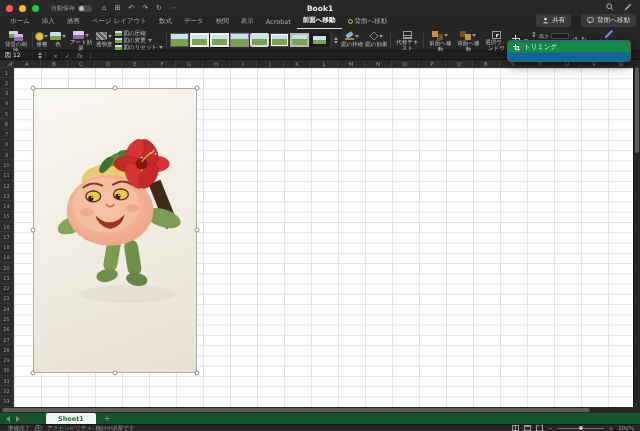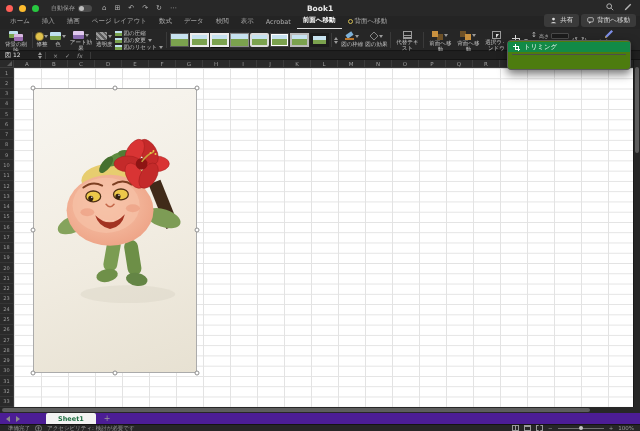--- a/index.html
+++ b/index.html
@@ -13,21 +13,21 @@
 .toggle{width:14px;height:7px;border-radius:4px;background:#4a4a4a;position:relative}
 .toggle i{position:absolute;left:1px;top:1px;width:5px;height:5px;border-radius:50%;background:#bdbdbd}
 .qa{display:flex;align-items:center;gap:8px;margin-left:10px;font-size:7px;color:#b5b5b5}
 .wintitle{position:absolute;left:50%;transform:translateX(-50%);font-size:7.5px;font-weight:bold;color:#eaeaea}
 .tb-right{position:absolute;right:8px;top:3px;display:flex;gap:10px;align-items:center}
 
 .tabrow{position:absolute;left:0;top:16px;right:0;height:13px;background:#242424;display:flex;align-items:flex-end;padding-left:4px}
 .tab{font-size:6.5px;color:#ababab;padding:2px 6px 3px;white-space:nowrap;display:flex;align-items:center;gap:2px}
 .tab.active{color:#fff;font-weight:bold;border-bottom:1.5px solid #dedede}
 .bulb{width:5px;height:5px;border:1px solid #d3bd55;border-radius:50%;display:inline-block}
-.pillbtns{position:absolute;right:4px;top:14px;display:flex;gap:2px}
+.pillbtns{position:absolute;right:4px;top:14px;display:flex;gap:10px}
 .pill{display:flex;align-items:center;gap:3px;background:#3a3a3a;border-radius:3px;padding:2px 6px;font-size:6.5px;color:#ddd}
 
 .ribbon{position:absolute;left:0;top:29px;right:0;height:22px;background:#262626;border-bottom:1px solid #161616}
 .ribbon-left{position:absolute;left:0;top:0;width:504px;height:22px;display:flex;align-items:stretch;gap:2px;padding:1px 0 1px 3px;overflow:hidden}
 .ribbon-right{position:absolute;left:504px;top:0;width:136px;height:22px;display:flex;align-items:center;gap:3px;padding:0 2px}
 .vsep{width:1px;background:#3a3a3a;margin:2px 1px;flex:none}
 .rbtn{display:flex;flex-direction:column;align-items:center;justify-content:flex-start;flex:none;padding-top:1px}
 .ic{height:10px;display:flex;align-items:center;justify-content:center;gap:1px}
 .lb{font-size:5.5px;line-height:1.1;color:#c6c6c6;text-align:center;max-width:26px;word-break:break-all}
 .caret{width:0;height:0;border-left:2px solid transparent;border-right:2px solid transparent;border-top:3px solid #9a9a9a;flex:none}
@@ -83,39 +83,39 @@
 .colh{width:27px;flex:none;display:flex;align-items:center;justify-content:center;font-size:5.5px;color:#9f9f9f;border-right:1px solid #3b3b3b}
 .rowhdrs{position:absolute;left:0;top:68px;width:14px;height:339px;background:#2a2a2a;border-right:1px solid #3b3b3b;display:flex;flex-direction:column;overflow:hidden}
 .rowh{height:10.27px;flex:none;display:flex;align-items:center;justify-content:center;font-size:5px;color:#9a9a9a;border-bottom:1px solid #353535}
 .cells{position:absolute;left:14px;top:68px;width:619px;height:339px;background:#fff;background-image:linear-gradient(to right,#e3e3e3 1px,transparent 1px),linear-gradient(to bottom,#e3e3e3 1px,transparent 1px);background-size:27px 10.27px}
 
 .vscroll{position:absolute;right:0;top:60px;width:7px;height:347px;background:#272727;border-left:1px solid #1a1a1a;z-index:12}
 .vthumb{position:absolute;left:1px;top:7px;width:4px;height:86px;background:#5d5d5d;border-radius:2px}
 .hscroll{position:absolute;left:0;right:0;top:407px;height:6px;background:#272727;z-index:12}
 .hthumb{position:absolute;left:2px;top:1px;width:588px;height:4px;background:#5d5d5d;border-radius:2px}
 
-.sheetbar{position:absolute;left:0;top:413px;right:0;height:11px;background:#4c1d95;display:flex;align-items:stretch}
+.sheetbar{position:absolute;left:0;top:413px;right:0;height:11px;background:#14532d;display:flex;align-items:stretch}
 .navarrows{display:flex;align-items:center;gap:6px;padding:0 6px}
 .tri{width:0;height:0}
 .tri.left{border-top:3px solid transparent;border-bottom:3px solid transparent;border-right:4px solid #8a8a8a}
 .tri.right{border-top:3px solid transparent;border-bottom:3px solid transparent;border-left:4px solid #8a8a8a}
 .sheettab{margin-left:20px;padding:0 12px;background:#f2f2f2;color:#1e6e42;font-size:6.5px;font-weight:bold;display:flex;align-items:center;border-radius:2px 2px 0 0}
 .addsheet{display:flex;align-items:center;padding:0 8px;font-size:8px;color:#9a9a9a}
 .statusbar{position:absolute;left:0;top:424px;right:0;bottom:0;background:#262626;border-top:1px solid #141414;display:flex;align-items:center;font-size:5.5px;color:#9b9b9b}
 .statusbar .left{display:flex;align-items:center;gap:5px;padding-left:8px}
 .statusbar .right{margin-left:auto;display:flex;align-items:center;gap:5px;padding-right:6px}
 .viewic{width:7px;height:6px;border:1px solid #9a9a9a;flex:none}
 .viewic.v1{background:linear-gradient(to right,transparent 2px,#9a9a9a 2px,#9a9a9a 3px,transparent 3px)}
 .viewic.v2{background:linear-gradient(#9a9a9a 1px,transparent 1px)}
 .viewic.v3{border-style:dashed}
 .ztrack{width:46px;height:1px;background:#707070;position:relative}
 .zknob{position:absolute;left:21px;top:-2px;width:4px;height:4px;border-radius:50%;background:#c4c4c4}
 .acc{width:7px;height:7px;flex:none}
 
-.menu{position:absolute;left:507px;top:40px;width:124px;background:#4d7c0f;border:1px solid #5a5a5a;border-radius:4px;box-shadow:0 4px 10px rgba(0,0,0,.55);padding:1px 0 12px;z-index:60}
+.menu{position:absolute;left:507px;top:40px;width:124px;background:#0369a1;border:1px solid #5a5a5a;border-radius:4px;box-shadow:0 4px 10px rgba(0,0,0,.55);padding:1px 0 4px;z-index:60}
 .menu-item{height:10px;display:flex;align-items:center;gap:4px;padding:0 5px;font-size:6.5px;color:#e6e6e6;white-space:nowrap}
 .menu-item.selected{background:#128a47;color:#fff}
 .menu-sep{height:1px;background:#4d4d4d;margin:2px 4px}
 .subarrow{margin-left:auto;width:0;height:0;border-top:2.5px solid transparent;border-bottom:2.5px solid transparent;border-left:3.5px solid #c9c9c9}
 .mi{width:7px;height:7px;flex:none;position:relative}
 .mi.crop-icon:before{content:"";position:absolute;left:2px;top:0;width:4px;height:5px;border-left:1px solid #fff;border-bottom:1px solid #fff}
 .mi.crop-icon:after{content:"";position:absolute;left:0;top:2px;width:5px;height:4px;border-top:1px solid #fff;border-right:1px solid #fff}
 .mi.crop-to-shape-icon{background:#b9b9b9;clip-path:polygon(50% 0,100% 38%,81% 100%,19% 100%,0 38%)}
 .mi.aspect-ratio-icon{border:1px solid #b9b9b9}
 .mi.fill-icon{background:#b9b9b9;border:1px solid #7a7a7a}

